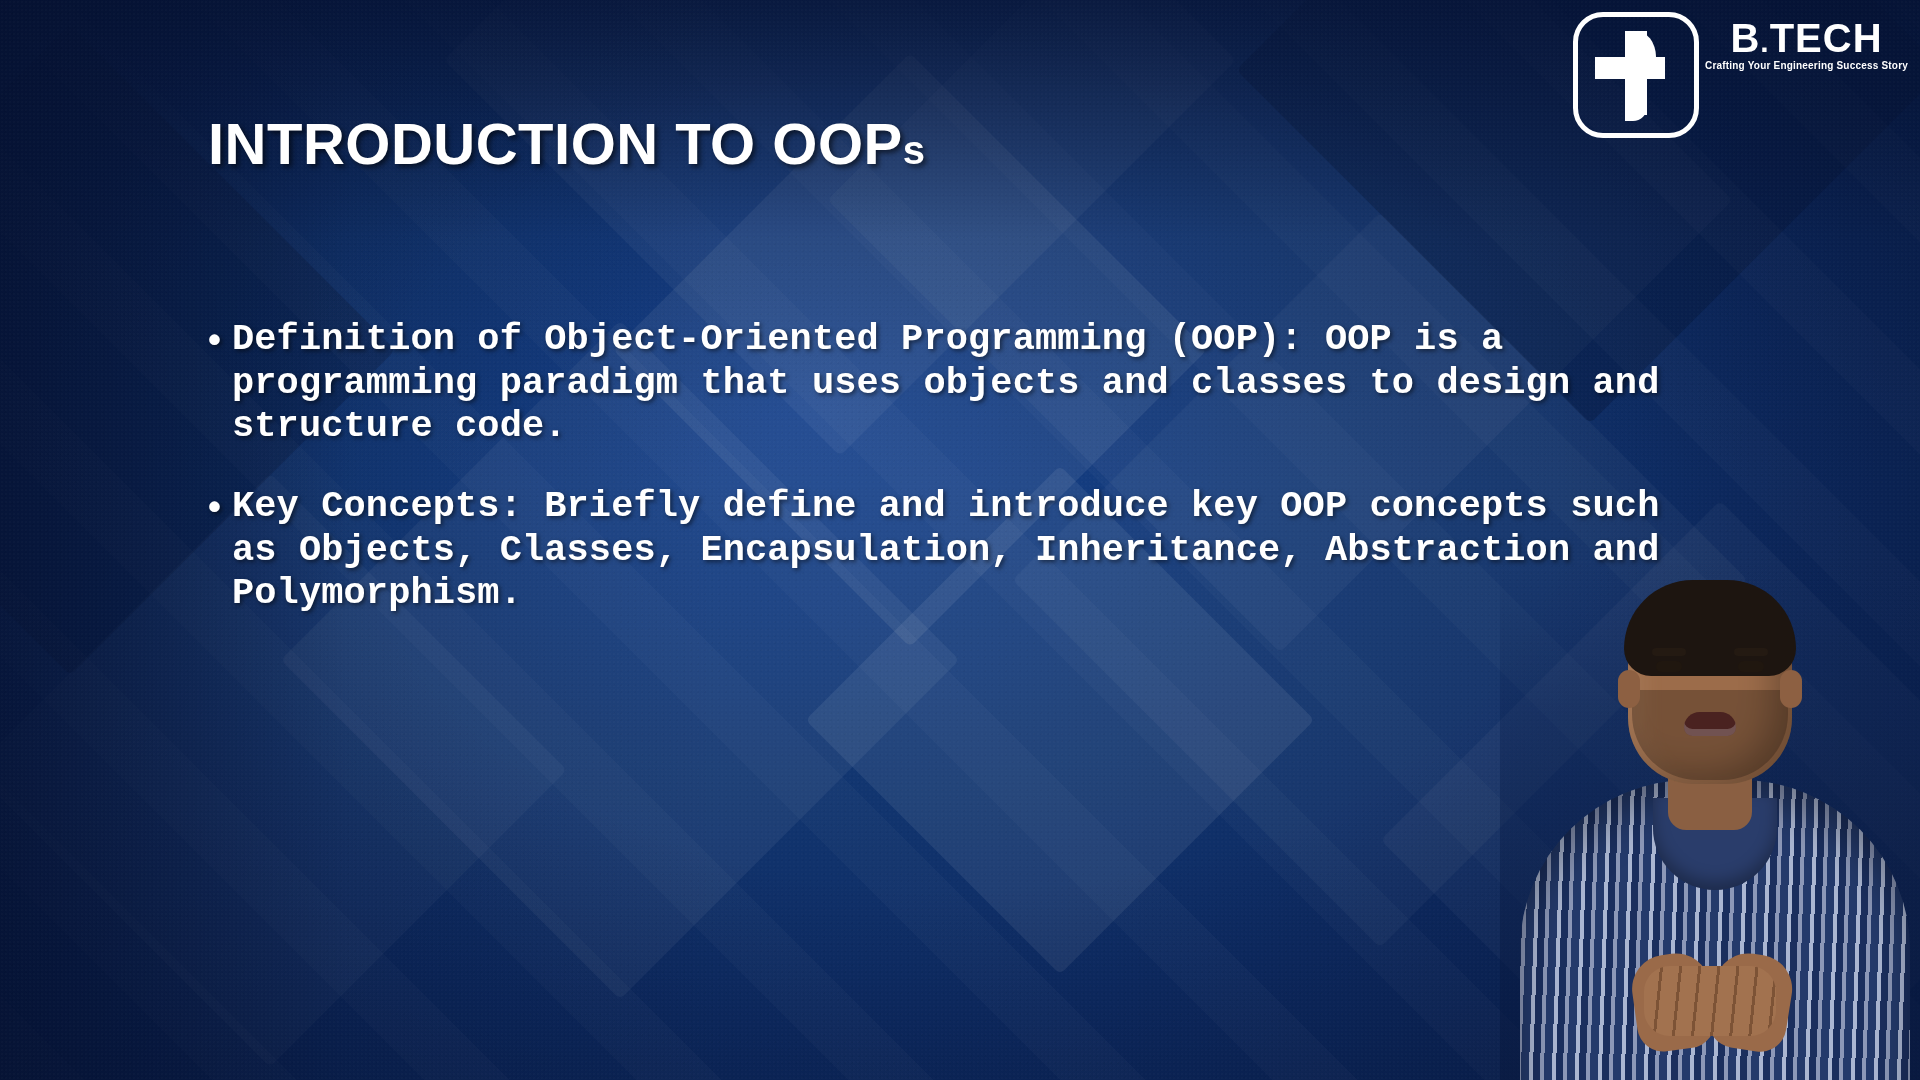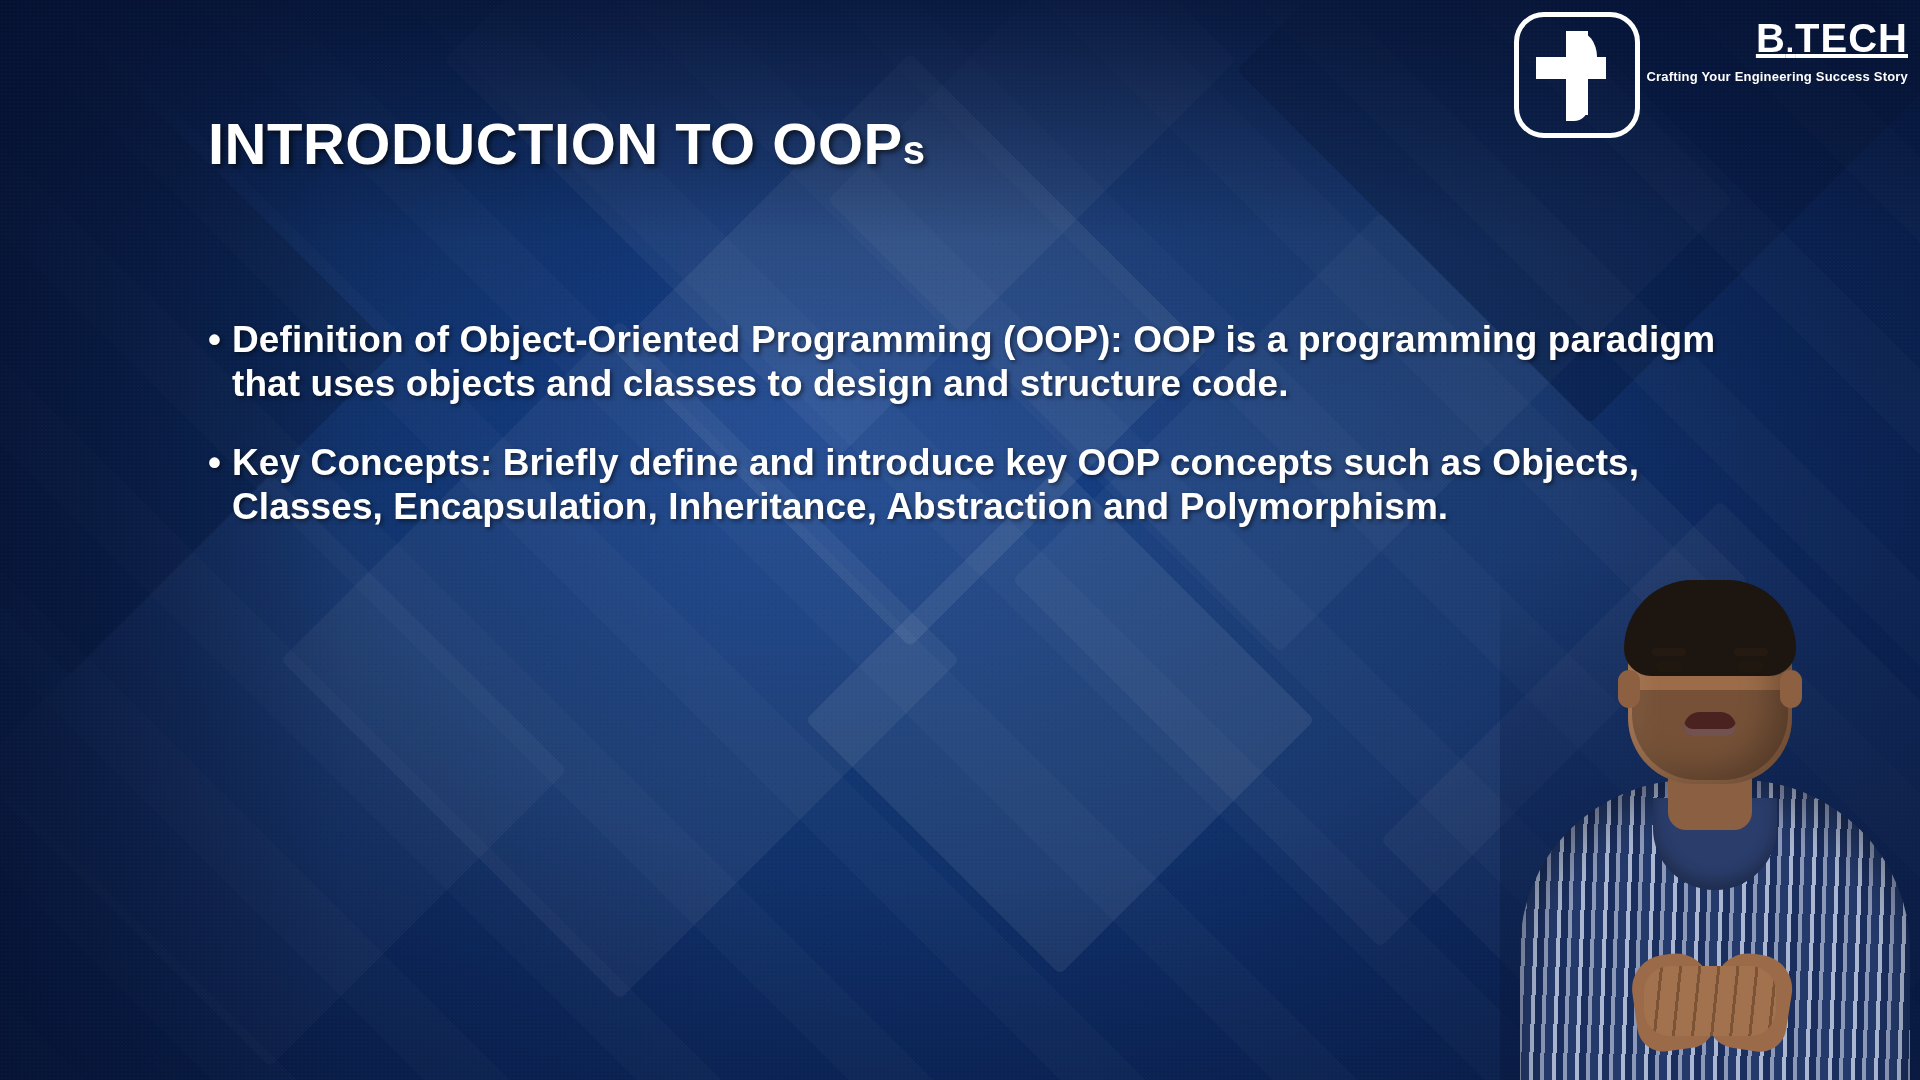--- a/index.html
+++ b/index.html
@@ -133,36 +133,35 @@
     margin-left: 6px;
     padding-top: 14px;
     text-align: right;
     color: #ffffff;
   }
   .logo-line1 {
     font-size: 40px;
     font-weight: 700;
     letter-spacing: 1px;
     line-height: 0.92;
-    text-align: right;
-    text-decoration: underline;
+    text-align: center;
   }
   .logo-line1 .dot { font-size: 30px; }
   .logo-line2 {
     font-size: 60px;
     font-weight: 700;
     line-height: 0.88;
     letter-spacing: 1px;
     margin-top: -6px;
   }
   .logo-tag {
-    font-size: 13px;
+    font-size: 10px;
     font-weight: 700;
     letter-spacing: 0.2px;
-    margin-top: 12px;
+    margin-top: 3px;
   }
 
   
   .title {
     position: absolute;
     left: 208px;
     top: 110px;
     font-size: 58px;
     font-weight: 700;
     color: #ffffff;
@@ -194,20 +193,21 @@
     margin-bottom: 36px;
   }
   .bullet .dot {
     flex: none;
     width: 24px;
     font-size: 37px;
     line-height: 1.18;
   }
   .bullet .txt {
     flex: 1;
+    font-family: Liberation Mono, monospace;
   }
 
   
   .presenter {
     position: absolute;
     right: 0;
     bottom: 0;
     width: 420px;
     height: 520px;
     overflow: hidden;

